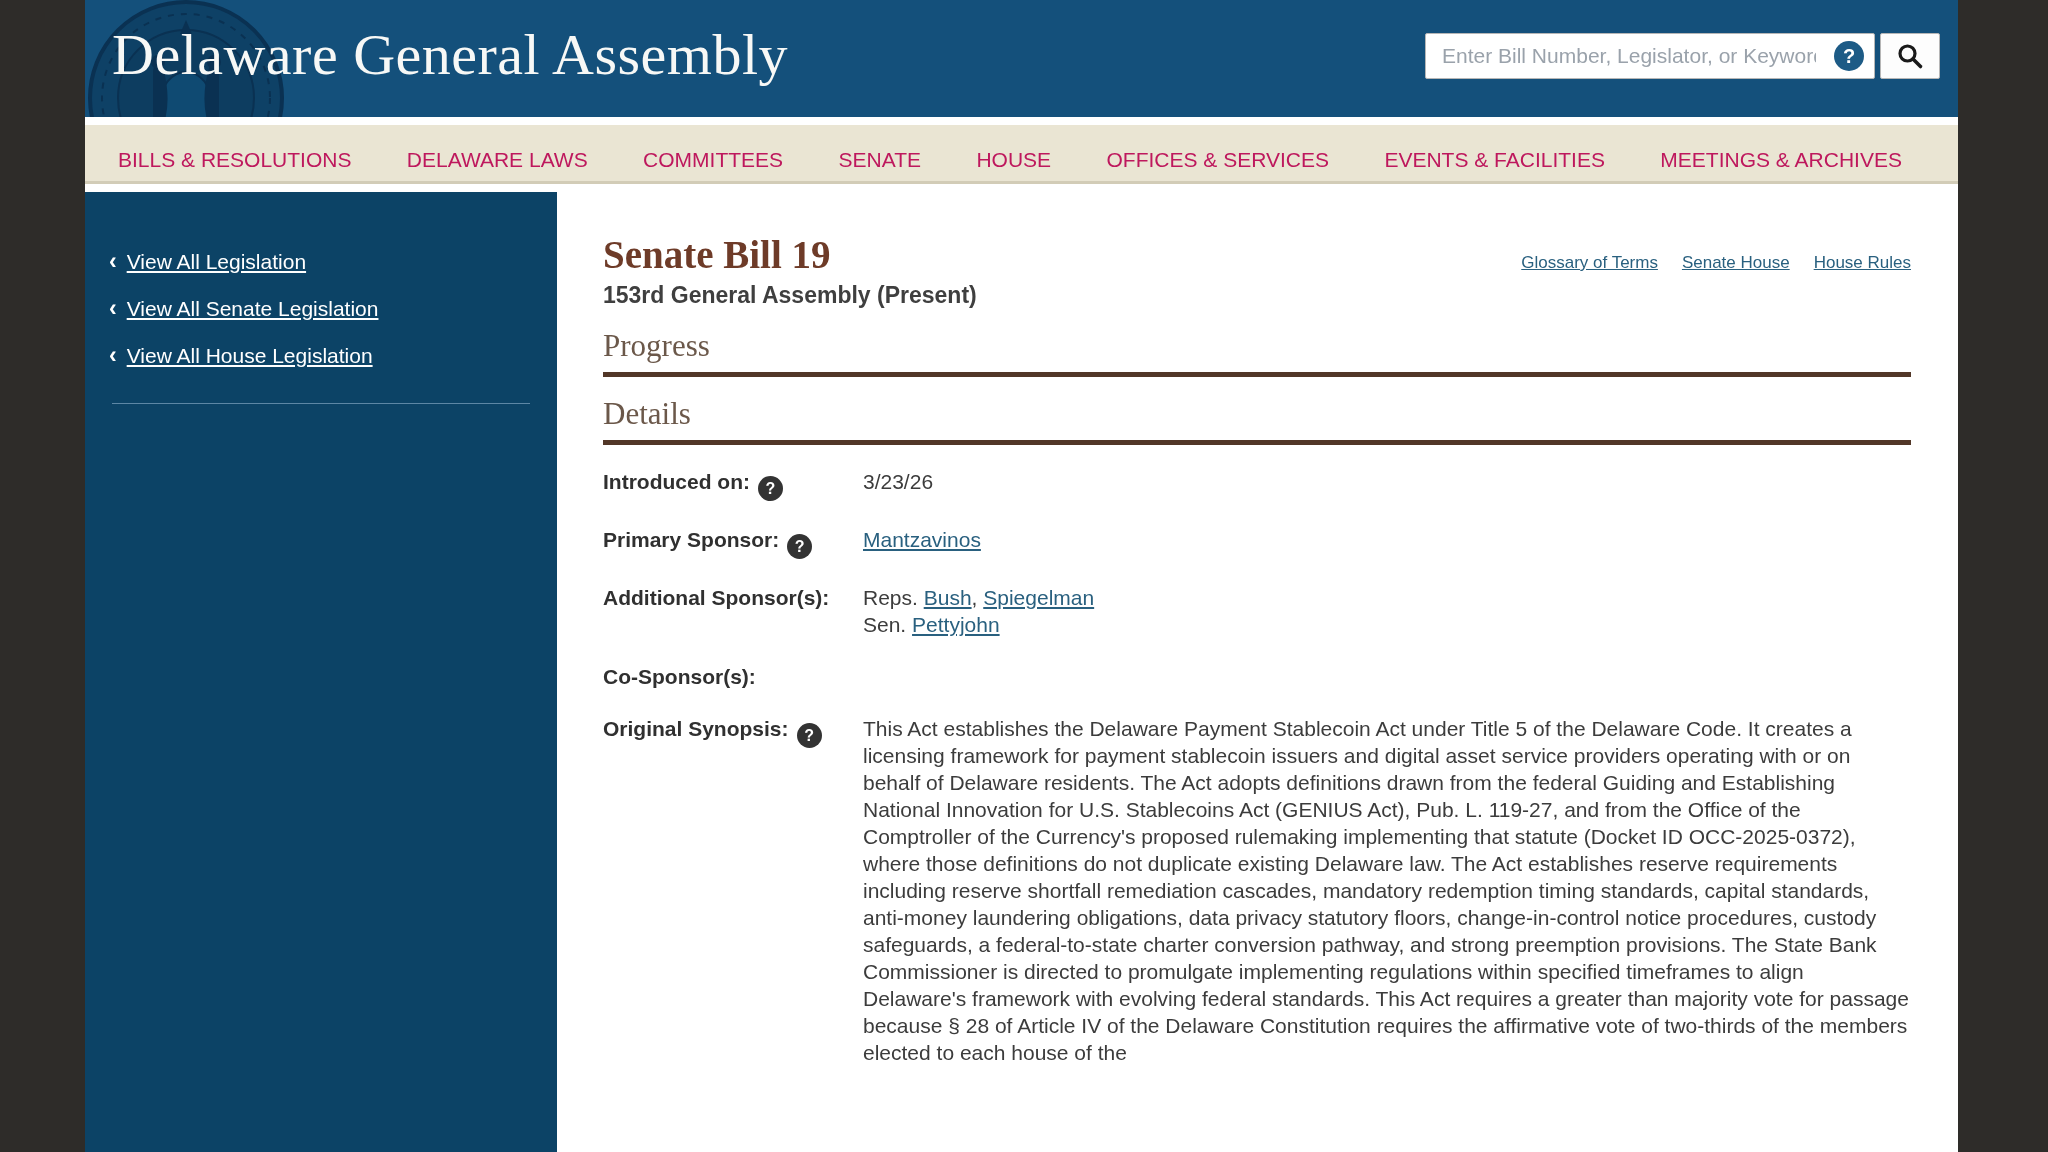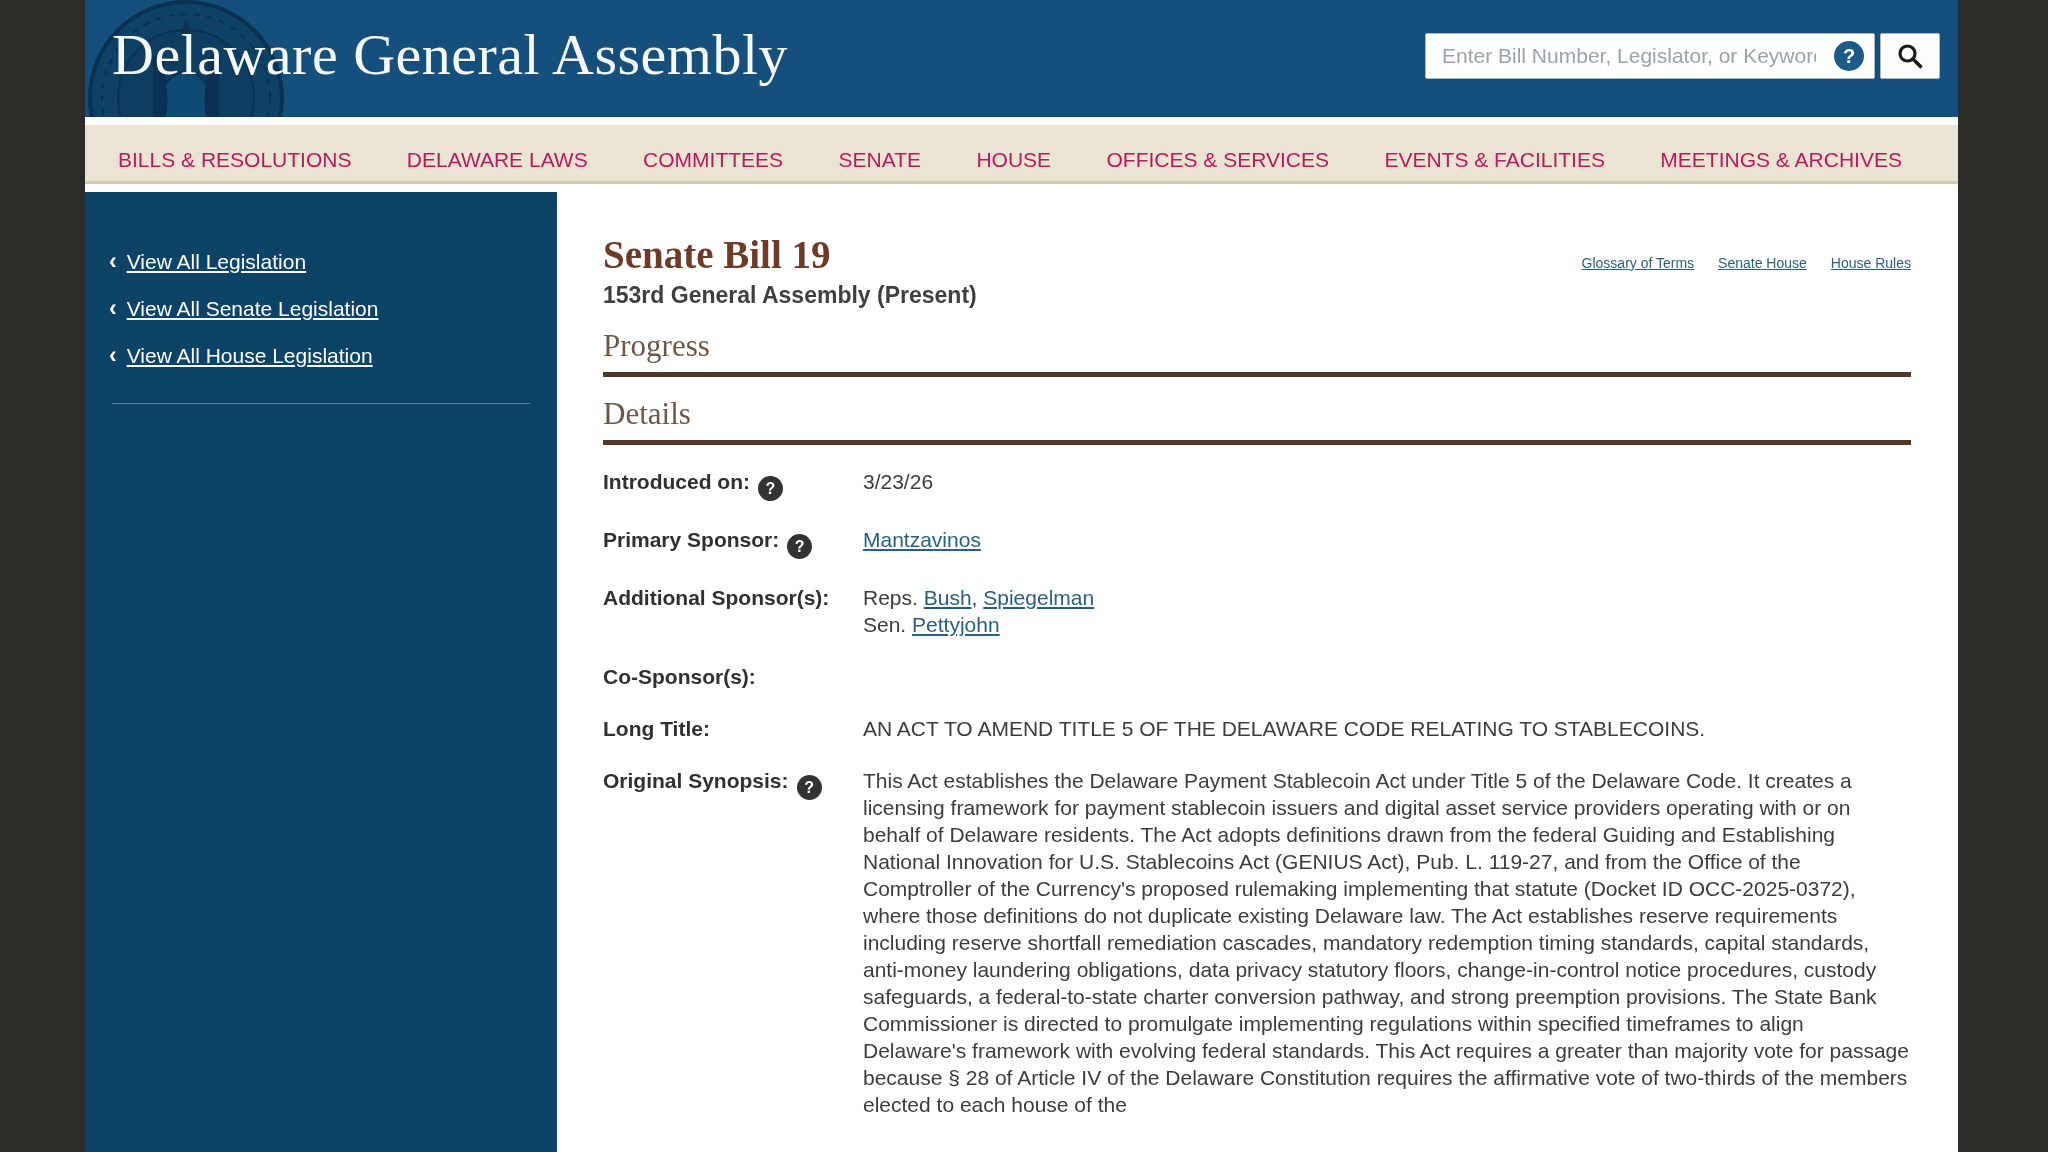--- a/index.html
+++ b/index.html
@@ -86,21 +86,21 @@
   .side-link .txt { text-decoration: underline; }
   .side-rule { border: none; border-top: 1px solid #5d87a5; margin: 34px 27px 0 27px; }
 
   .main { flex: 1; background: #fff; padding: 42px 47px 0 46px; overflow: hidden; }
 
   .title-row { display: flex; justify-content: space-between; align-items: baseline; }
   .bill-title {
     font-family: "Liberation Serif", serif;
     font-size: 39px; font-weight: bold; color: #6e3b28; line-height: 1.1;
   }
-  .top-links { display: flex; gap: 24px; font-size: 14px; white-space: nowrap; }
+  .top-links { display: flex; gap: 24px; font-size: 17px; white-space: nowrap; }
   .lnk { color: #29607f; text-decoration: underline; cursor: pointer; }
   .assembly { font-size: 23px; font-weight: bold; color: #3f3f3f; margin-top: 5px; }
 
   .section { margin-top: 20px; }
   .section-heading {
     font-family: "Liberation Serif", serif;
     font-size: 31px; font-weight: normal; color: #6b584a;
     margin: 0; line-height: 1.1;
   }
   .section-rule { height: 5px; background: #523728; margin-top: 9px; }
@@ -231,24 +231,20 @@
                 <span>Sen. </span><span class="lnk">Pettyjohn</span>
               </div>
             </div>
           </div>
 
           <div class="row">
             <div class="row-label">Co-Sponsor(s):</div>
             <div class="row-value"></div>
           </div>
 
-          <div class="row">
-            <div class="row-label">Long Title:</div>
-            <div class="row-value">AN ACT TO AMEND TITLE 5 OF THE DELAWARE CODE RELATING TO STABLECOINS.</div>
-          </div>
 
           <div class="row">
             <div class="row-label">
               <span>Original Synopsis:</span><span class="help-icon">?</span>
             </div>
             <div class="row-value">This Act establishes the Delaware Payment Stablecoin Act under Title 5 of the Delaware Code. It creates a licensing framework for payment stablecoin issuers and digital asset service providers operating with or on behalf of Delaware residents. The Act adopts definitions drawn from the federal Guiding and Establishing National Innovation for U.S. Stablecoins Act (GENIUS Act), Pub. L. 119-27, and from the Office of the Comptroller of the Currency's proposed rulemaking implementing that statute (Docket ID OCC-2025-0372), where those definitions do not duplicate existing Delaware law. The Act establishes reserve requirements including reserve shortfall remediation cascades, mandatory redemption timing standards, capital standards, anti-money laundering obligations, data privacy statutory floors, change-in-control notice procedures, custody safeguards, a federal-to-state charter conversion pathway, and strong preemption provisions. The State Bank Commissioner is directed to promulgate implementing regulations within specified timeframes to align Delaware's framework with evolving federal standards. This Act requires a greater than majority vote for passage because § 28 of Article IV of the Delaware Constitution requires the affirmative vote of two-thirds of the members elected to each house of the</div>
           </div>
 
         </div>
       </div>

